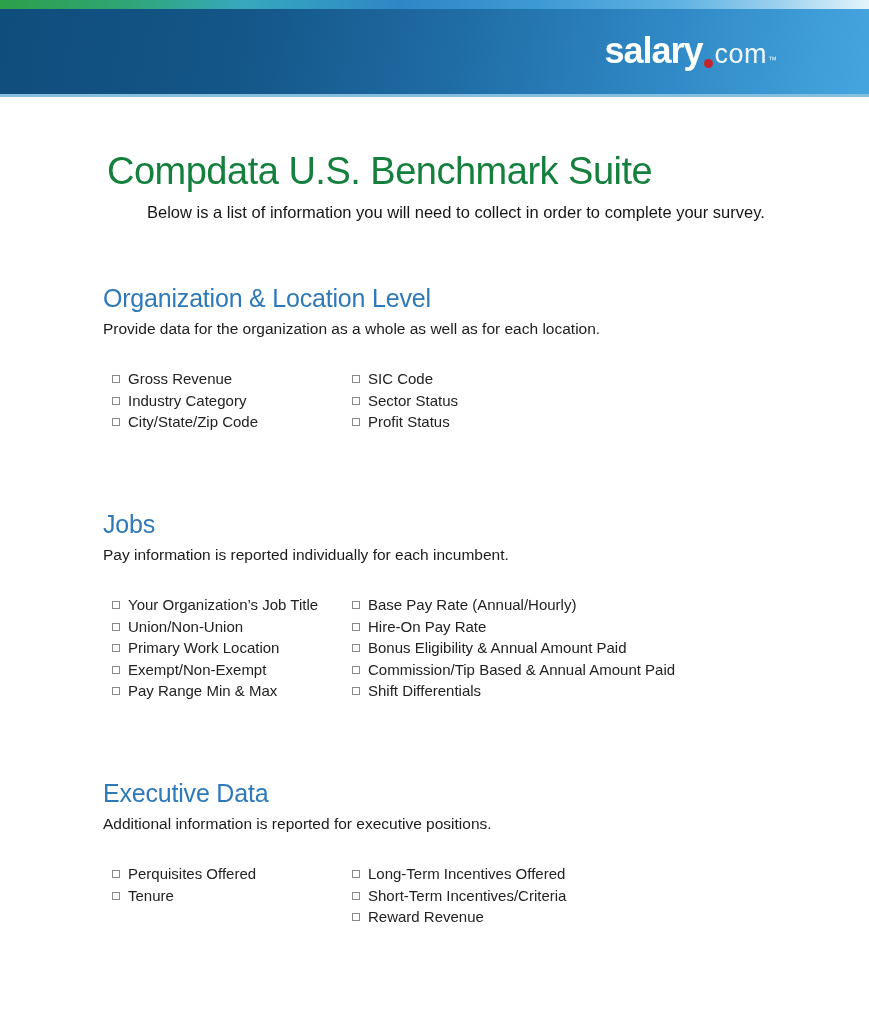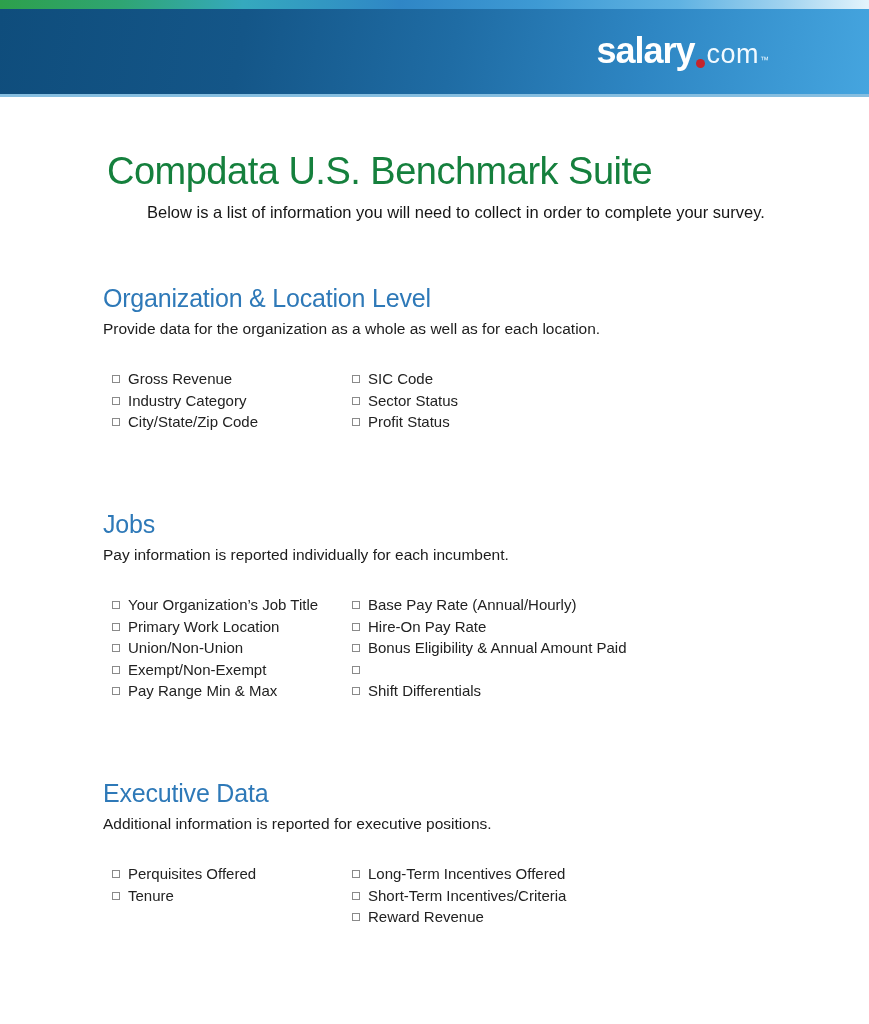--- a/index.html
+++ b/index.html
@@ -24,21 +24,21 @@
   .header-banner {
     height: 85px; width: 100%;
     position: relative;
     background: linear-gradient(100deg,
       #0F4D7C 0%, #145688 28%, #1F6CA4 52%, #2E86C3 74%, #45A5DF 100%);
   }
   .header-underline { height: 3px; width: 100%; background: #86BEE0; }
 
   .logo {
     position: absolute;
-    top: 24px; right: 100px;
+    top: 24px; right: 92px;
     display: flex; align-items: baseline;
     color: #ffffff;
     line-height: 1;
   }
   .logo-brand {
     font-size: 36px; font-weight: 800; letter-spacing: -1px;
     font-family: "Liberation Sans", sans-serif;
   }
   .logo-dot {
     width: 9px; height: 9px; border-radius: 50%;
@@ -169,28 +169,28 @@
     <div class="section-heading">Jobs</div>
     <div class="section-desc">Pay information is reported individually for each incumbent.</div>
     <div class="checklist">
       <div class="check-col col-a">
           <div class="check-item">
             <span class="checkbox"></span>
             <span>Your Organization’s Job Title</span>
           </div>
           <div class="check-item">
             <span class="checkbox"></span>
+            <span>Union/Non-Union</span>
+          </div>
+          <div class="check-item">
+            <span class="checkbox"></span>
             <span>Primary Work Location</span>
           </div>
           <div class="check-item">
             <span class="checkbox"></span>
-            <span>Union/Non-Union</span>
-          </div>
-          <div class="check-item">
-            <span class="checkbox"></span>
             <span>Exempt/Non-Exempt</span>
           </div>
           <div class="check-item">
             <span class="checkbox"></span>
             <span>Pay Range Min &amp; Max</span>
           </div>
         </div>
       <div class="check-col col-b">
           <div class="check-item">
             <span class="checkbox"></span>
@@ -199,20 +199,21 @@
           <div class="check-item">
             <span class="checkbox"></span>
             <span>Hire-On Pay Rate</span>
           </div>
           <div class="check-item">
             <span class="checkbox"></span>
             <span>Bonus Eligibility &amp; Annual Amount Paid</span>
           </div>
           <div class="check-item">
             <span class="checkbox"></span>
+            <span>Commission/Tip Based &amp; Annual Amount Paid</span>
           </div>
           <div class="check-item">
             <span class="checkbox"></span>
             <span>Shift Differentials</span>
           </div>
         </div>
     </div>
   </div>
 
   <div class="section">

